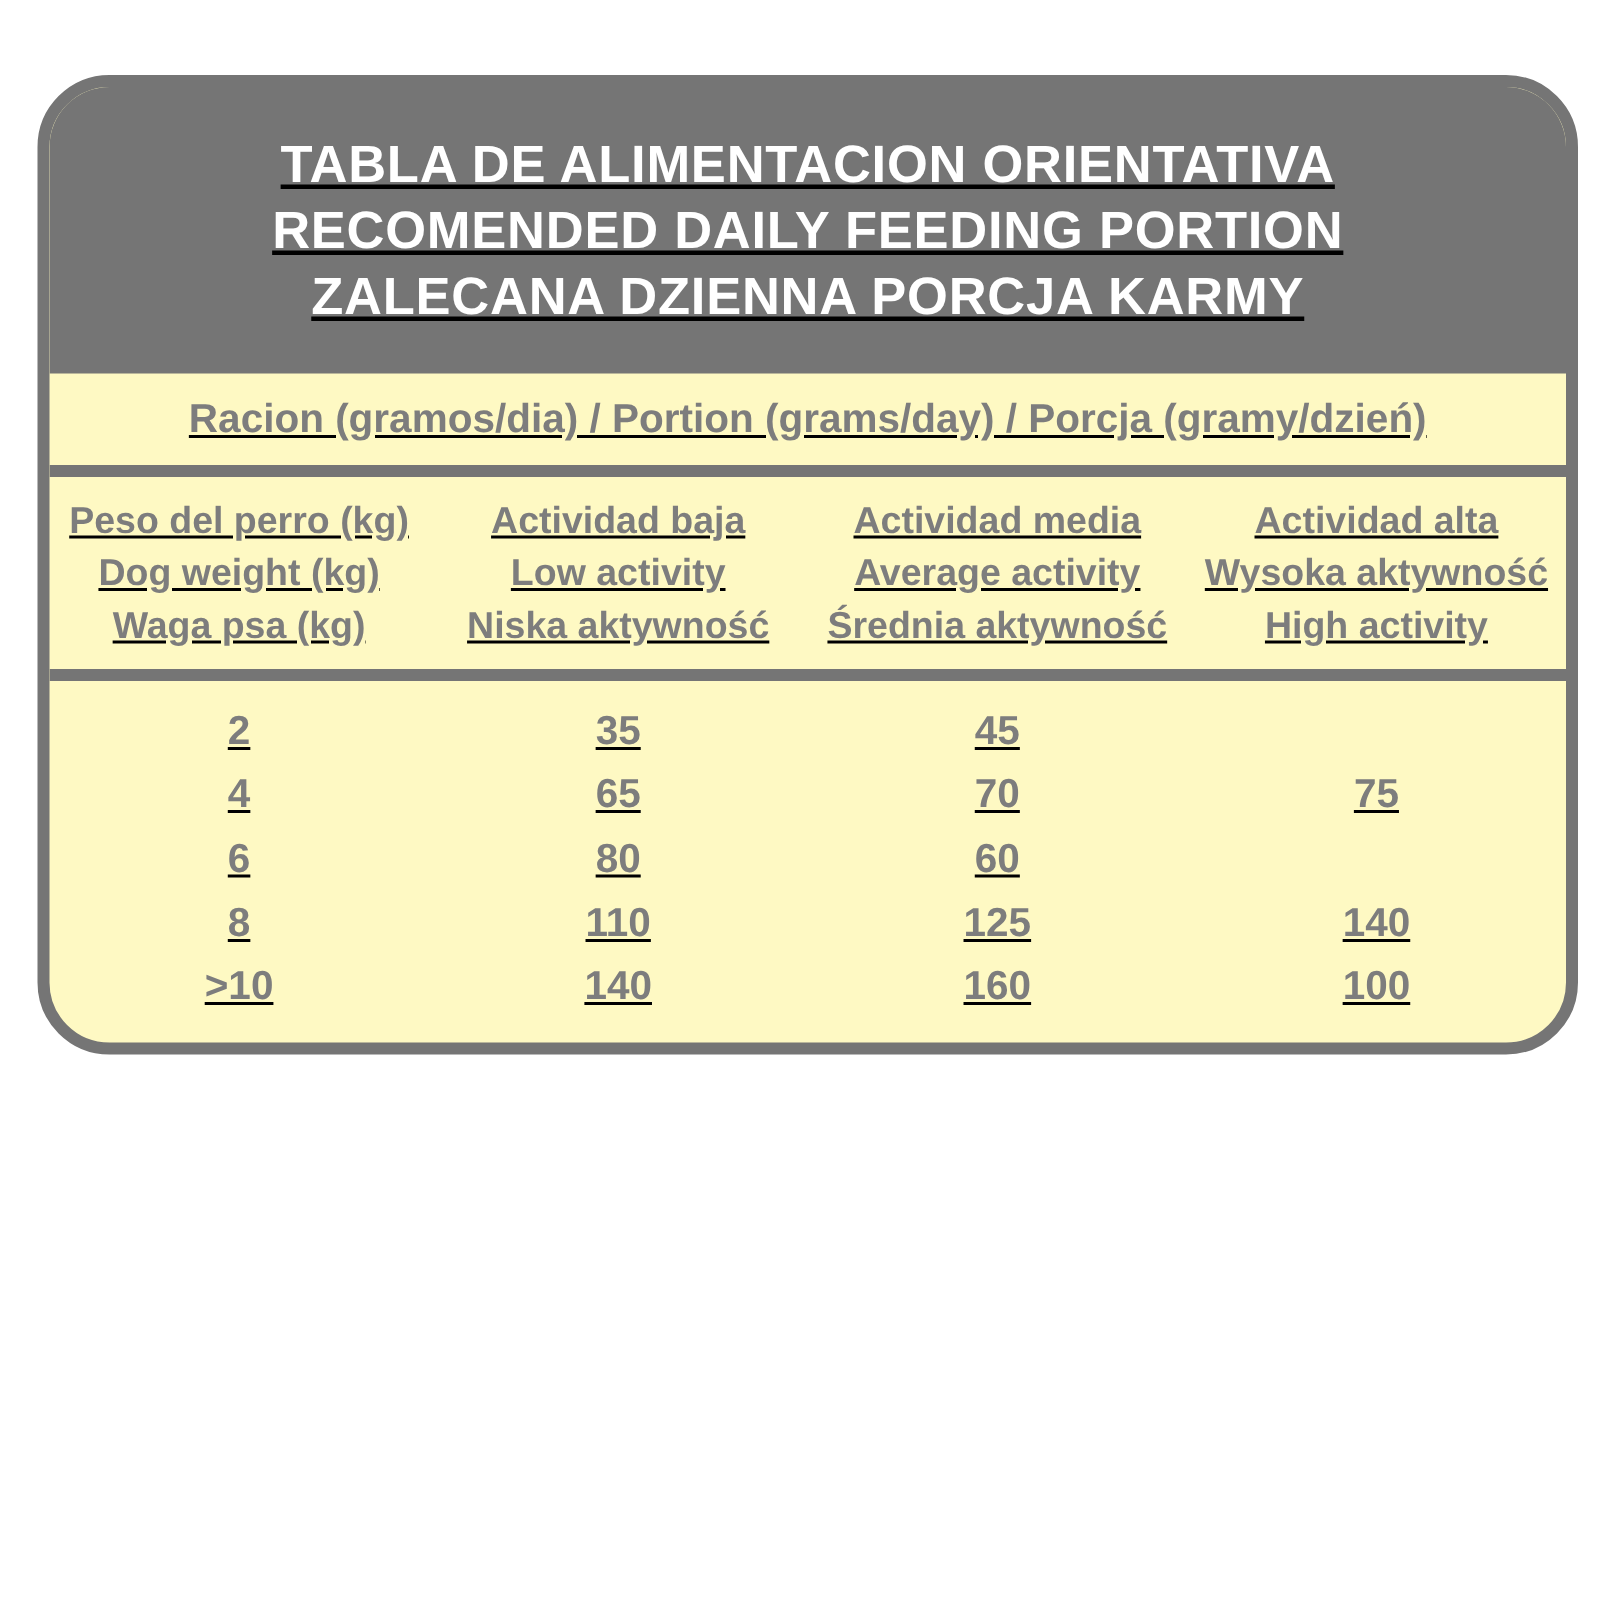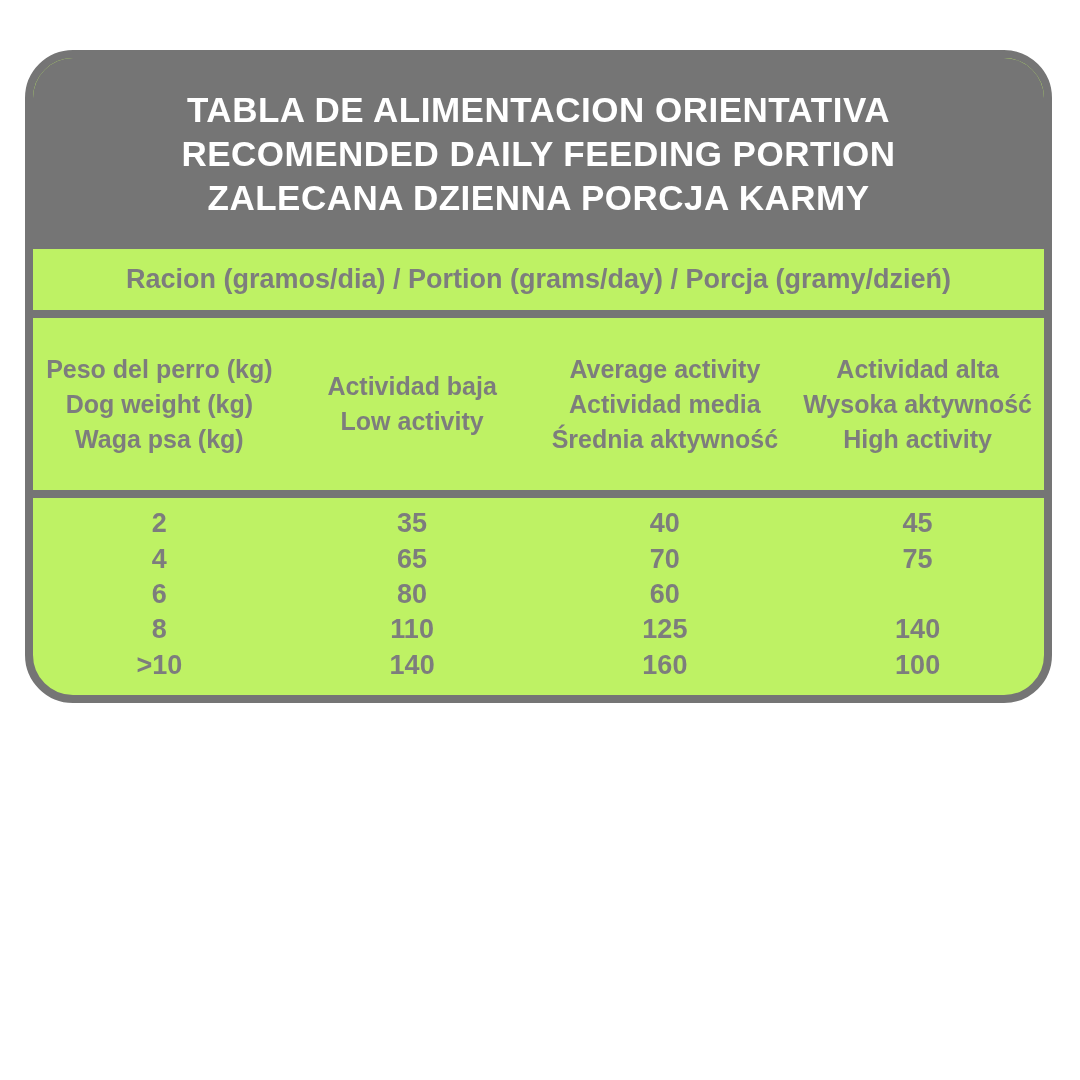--- a/index.html
+++ b/index.html
@@ -9,24 +9,25 @@
     font-family: "Liberation Sans", sans-serif;
     position: relative;
     overflow: hidden;
   }
   .card {
     position: absolute;
     left: 25px; top: 50px;
     width: 1027px; height: 653px;
     border: 8px solid #757575;
     border-radius: 48px;
-    background: #bef264;
+    background: #fef9c3;
     overflow: hidden;
     display: flex;
     flex-direction: column;
+    text-decoration: underline;
   }
   .card-header {
     height: 191px;
     background: #757575;
     color: #ffffff;
     display: flex;
     flex-direction: column;
     justify-content: center;
     align-items: center;
     text-align: center;
@@ -51,21 +52,21 @@
     font-weight: bold;
     color: #7d7d7d;
     white-space: nowrap;
   }
   .divider {
     height: 8px;
     background: #757575;
     flex: 0 0 auto;
   }
   .col-headers {
-    height: 172px;
+    height: 128px;
     display: grid;
     grid-template-columns: repeat(4, 1fr);
     align-items: center;
     flex: 0 0 auto;
   }
   .col-header {
     text-align: center;
     font-size: 25px;
     font-weight: bold;
     color: #7d7d7d;
@@ -109,40 +110,40 @@
 
   <div class="col-headers">
     <div class="col-header">
       <div>Peso del perro (kg)</div>
       <div>Dog weight (kg)</div>
       <div>Waga psa (kg)</div>
     </div>
     <div class="col-header">
       <div>Actividad baja</div>
       <div>Low activity</div>
+      <div>Niska aktywność</div>
     </div>
     <div class="col-header">
+      <div>Actividad media</div>
       <div>Average activity</div>
-      <div>Actividad media</div>
       <div>Średnia aktywność</div>
     </div>
     <div class="col-header">
       <div>Actividad alta</div>
       <div>Wysoka aktywność</div>
       <div>High activity</div>
     </div>
   </div>
 
   <div class="divider"></div>
 
   <div class="data-rows">
     <div class="data-row">
       <div class="data-cell">2</div>
       <div class="data-cell">35</div>
-      <div class="data-cell">40</div>
       <div class="data-cell">45</div>
     </div>
     <div class="data-row">
       <div class="data-cell">4</div>
       <div class="data-cell">65</div>
       <div class="data-cell">70</div>
       <div class="data-cell">75</div>
     </div>
     <div class="data-row">
       <div class="data-cell">6</div>

